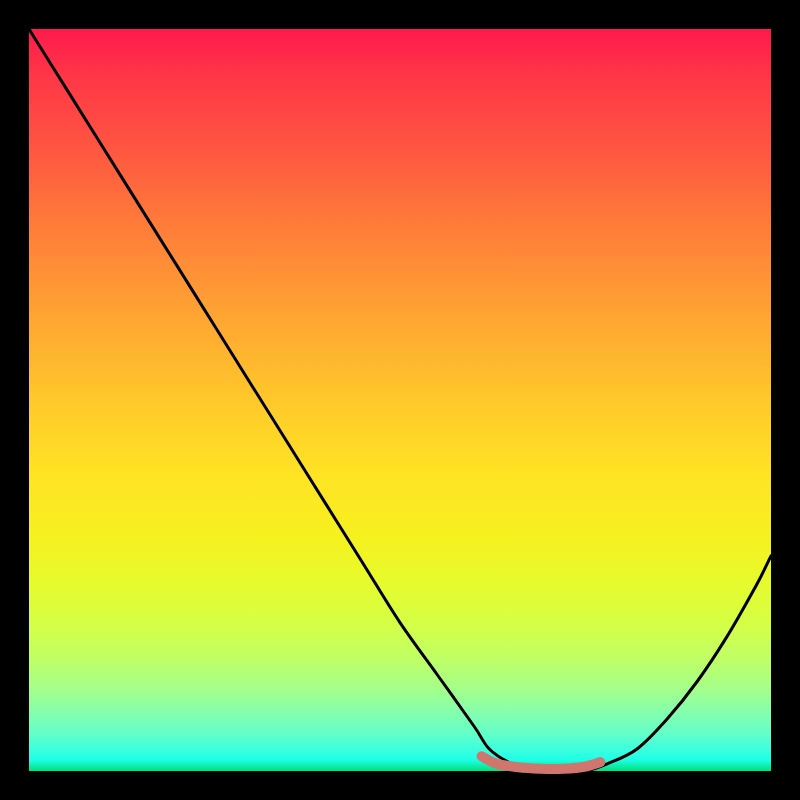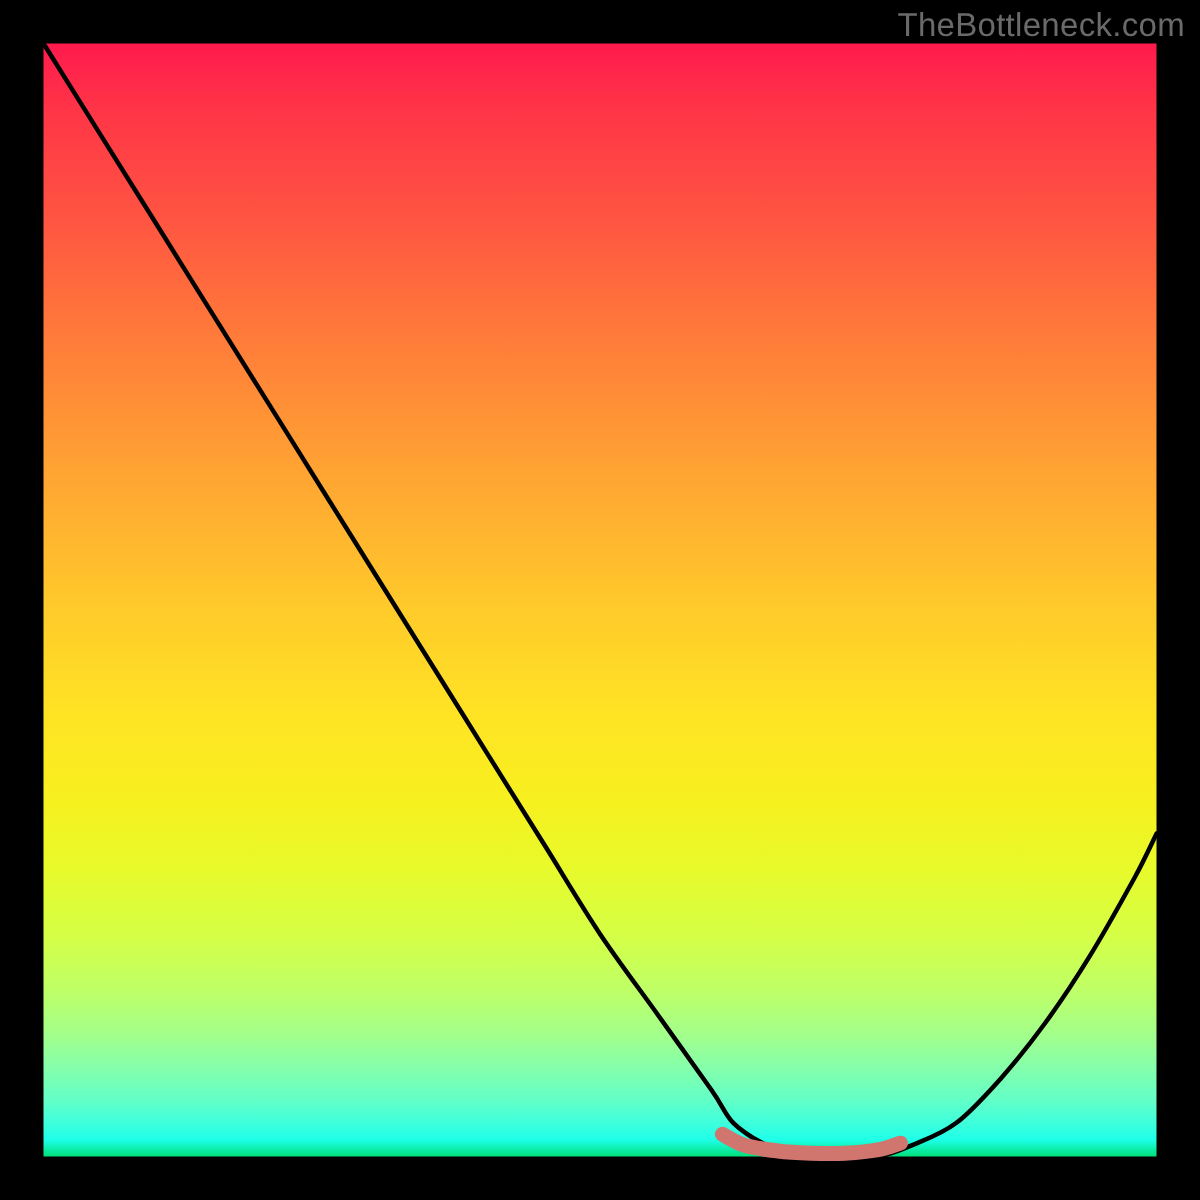--- a/index.html
+++ b/index.html
@@ -59,20 +59,19 @@
     top: 0;
     width: 742px;
     height: 742px;
     overflow: visible;
   }
 </style>
 </head>
 <body>
 
 <div class="frame">
-  <div class="watermark">TheBottleneck.com</div>
   <div class="plot-area">
     <svg class="curve" viewBox="0 0 742 742" preserveAspectRatio="none">
       <path id="main-curve" fill="none" stroke-width="3" stroke-linecap="round" stroke="#000000" d="M 0.0 0.0 C 6.2 9.9, 24.7 39.6, 37.1 59.4 C 49.5 79.1, 61.8 98.9, 74.2 118.7 C 86.6 138.5, 98.9 158.3, 111.3 178.1 C 123.7 197.9, 136.0 217.7, 148.4 237.4 C 160.8 257.2, 173.1 277.0, 185.5 296.8 C 197.9 316.6, 210.2 336.4, 222.6 356.2 C 235.0 375.9, 247.3 395.7, 259.7 415.5 C 272.1 435.3, 284.4 455.1, 296.8 474.9 C 309.2 494.7, 321.5 514.5, 333.9 534.2 C 346.3 554.0, 358.6 575.1, 371.0 593.6 C 383.4 612.1, 395.7 628.2, 408.1 645.5 C 420.5 662.9, 436.5 685.1, 445.2 697.5 C 453.9 709.8, 453.9 713.6, 460.0 719.7 C 466.2 725.9, 474.9 730.9, 482.3 734.6 C 489.7 738.3, 498.4 740.8, 504.6 742.0 C 510.7 743.2, 514.5 742.0, 519.4 742.0 C 524.3 742.0, 528.1 742.0, 534.2 742.0 C 540.4 742.0, 549.1 743.2, 556.5 742.0 C 563.9 740.8, 570.1 738.3, 578.8 734.6 C 587.4 730.9, 598.5 727.2, 608.4 719.7 C 618.3 712.3, 628.2 701.2, 638.1 690.1 C 648.0 678.9, 657.9 666.6, 667.8 653.0 C 677.7 639.4, 687.6 624.5, 697.5 608.4 C 707.4 592.4, 719.7 570.1, 727.2 556.5 C 734.6 542.9, 739.5 531.8, 742.0 526.8"></path>
       <path id="highlight-curve" fill="none" stroke-width="10" stroke-linecap="round" stroke="#d1766f" d="M 452.6 727.2 C 455.1 728.4, 461.3 732.7, 467.5 734.6 C 473.6 736.4, 482.3 737.4, 489.7 738.3 C 497.1 739.2, 504.6 739.5, 512.0 739.8 C 519.4 740.0, 526.8 740.1, 534.2 739.8 C 541.7 739.4, 550.3 738.7, 556.5 737.5 C 562.7 736.4, 568.9 733.8, 571.3 733.1"></path>
     </svg>
   </div>
 </div>
 
 </body></html>

